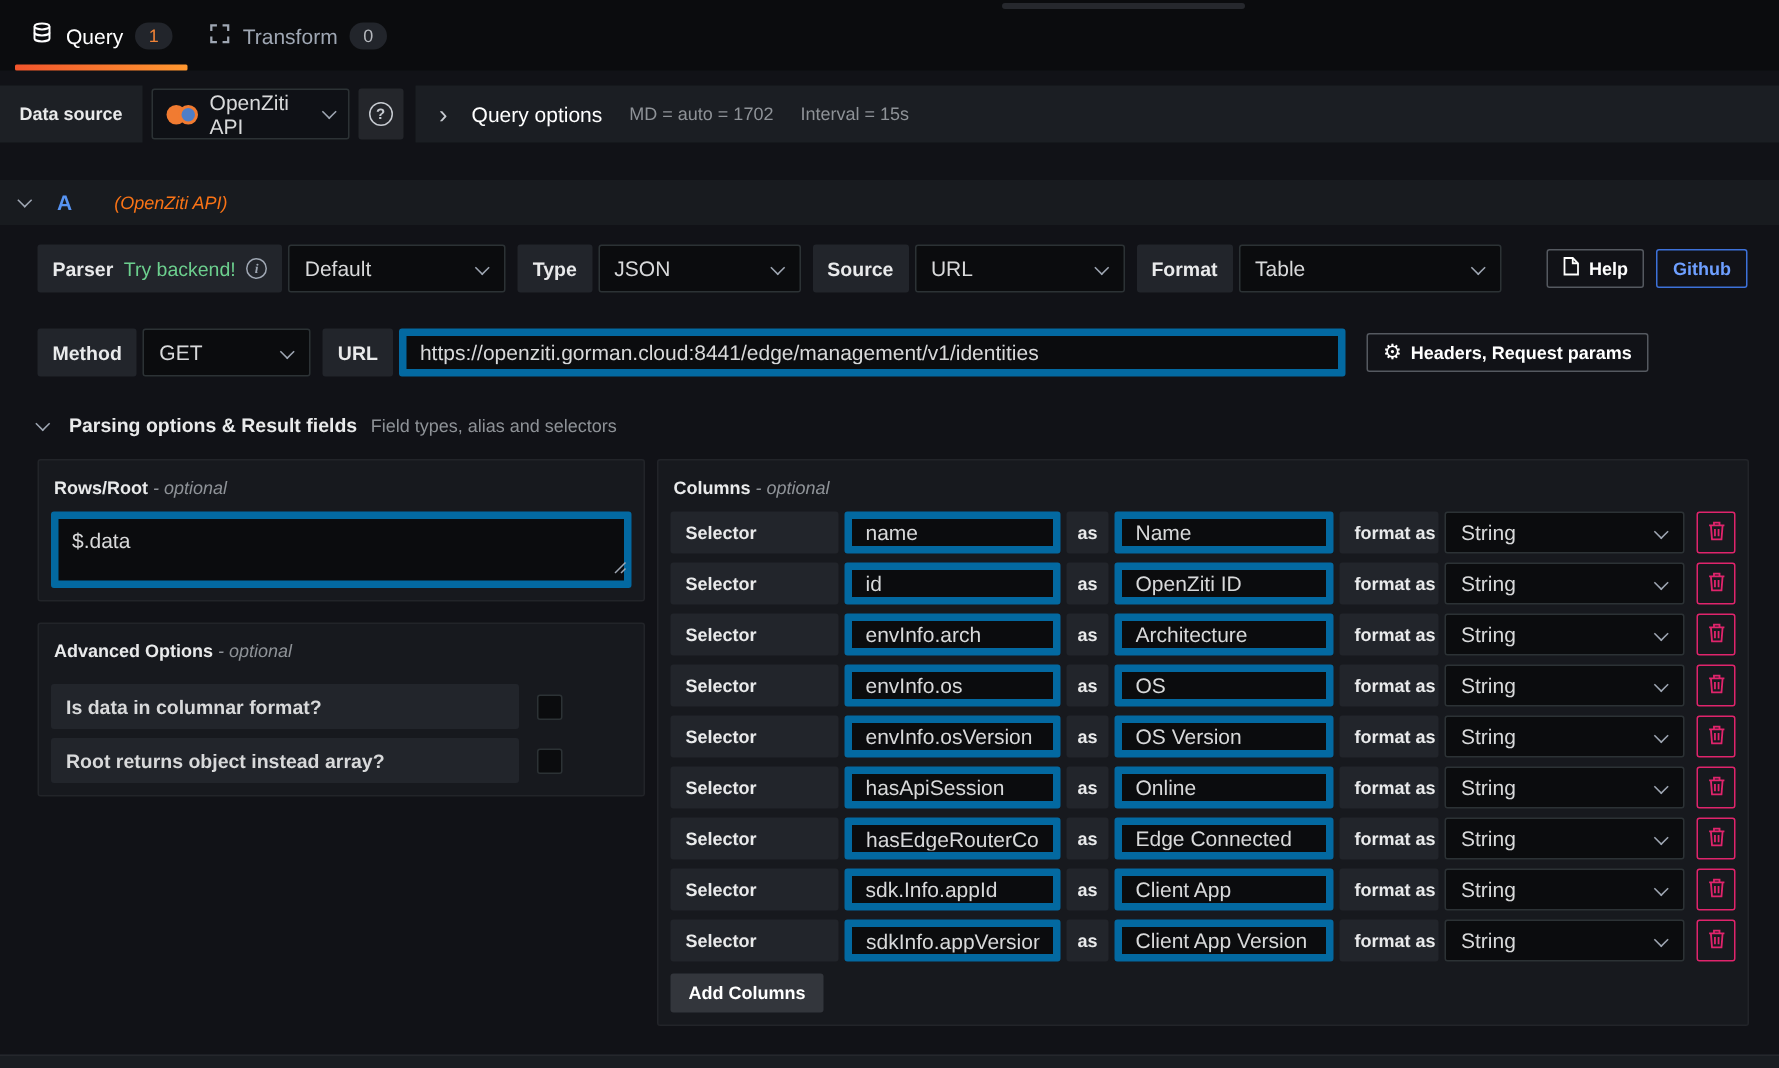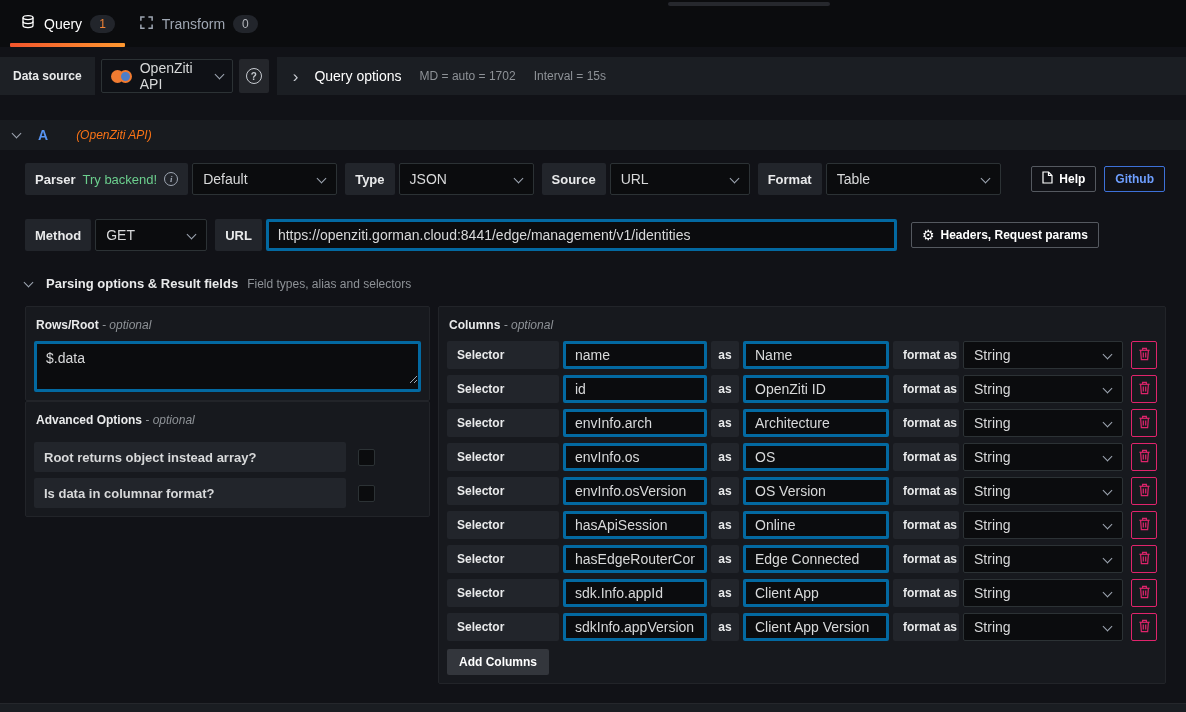--- a/index.html
+++ b/index.html
@@ -56,35 +56,35 @@
   .dd .chev { position:absolute; right:11px; top:11px; }
   .dd.sm { height:28px; }
   .dd.sm .chev { top:9px; }
   .green { color:#6ccf8e; font-weight:500; margin-left:7px; }
   .i-circle { width:14px; height:14px; border:1.2px solid #9fa7b3; border-radius:50%; color:#9fa7b3; font-size:9px; font-style:italic; font-weight:700;
     display:flex; align-items:center; justify-content:center; margin-left:7px; font-family:"Liberation Serif",serif; }
   .btn { border-radius:2px; height:26px; display:inline-flex; align-items:center; gap:6px; padding:0 10px;
     font-size:12px; font-weight:600; background:transparent; cursor:pointer; font-family:inherit; }
   .btn.gray { border:1px solid #555960; color:#ffffff; }
   .btn.blue { border:1px solid #3d71d9; color:#6e9fff; margin-left:8px; }
-  input.inp, textarea.ta { background:#0b0c0e; border:3px solid #0369a1; border-radius:2px; color:#d8d9da;
+  input.inp, textarea.ta { background:#0b0c0e; border:5px solid #0369a1; border-radius:2px; color:#d8d9da;
     font-family:inherit; outline:none; }
   input.inp { height:28px; padding:0 9px; font-size:14px; }
   .url-input { height:32px !important; width:631px; }
   .gear { font-size:14px; line-height:1; font-family:"DejaVu Sans",sans-serif; }
 
   
   .sec-hdr { margin-top:25px; display:flex; align-items:center; }
   .sec-hdr .chev { margin-right:14px; margin-top:-3px; cursor:pointer; }
   .sec-title { font-size:13px; font-weight:700; color:#e9eaeb; }
   .sec-sub { font-size:12px; color:#8e9297; margin-left:9px; }
 
   
   .panels { margin-top:15px; display:flex; align-items:flex-start; gap:8px; }
-  .left-col { width:405px; flex:none; display:flex; flex-direction:column; }
+  .left-col { width:405px; flex:none; display:flex; flex-direction:column; gap:14px; }
   .right-col { flex:1; }
   .panel { background:#17191e; border:1px solid #222429; border-radius:2px; padding:8px; }
   .panel-hdr { font-size:12px; font-weight:700; color:#e9eaeb; padding:3px 0 9px 2px; }
   .opt { color:#8e9297; font-style:italic; font-weight:400; }
   .ta-wrap { position:relative; }
   textarea.ta { width:100%; height:51px; padding:6px 9px; font-size:14px; resize:none; display:block; }
   .resize-grip { position:absolute; right:3px; bottom:4px; pointer-events:none; }
   .adv-row { display:flex; align-items:center; margin-top:6px; }
   .adv-lbl { background:#22252b; height:30px; display:flex; align-items:center; padding:0 10px; font-size:13px; font-weight:600; width:312px; border-radius:2px; }
   .checkbox { width:17px; height:17px; background:#0b0c0e; border:1px solid #2c3235; border-radius:2px; margin-left:12px; cursor:pointer; }
@@ -253,25 +253,25 @@
           </span>
         </div>
       </div>
 
       <div class="panel">
         <div class="panel-hdr">
           <span>Advanced Options</span>
           <span class="opt"> <span>- optional</span></span>
         </div>
         <div class="adv-row">
-          <div class="adv-lbl">Root returns object instead array?</div>
+          <div class="adv-lbl">Is data in columnar format?</div>
           <div class="checkbox"></div>
         </div>
         <div class="adv-row">
-          <div class="adv-lbl">Is data in columnar format?</div>
+          <div class="adv-lbl">Root returns object instead array?</div>
           <div class="checkbox"></div>
         </div>
       </div>
     </div>
 
     <div class="right-col panel">
       <div class="panel-hdr">
         <span>Columns</span>
         <span class="opt"> <span>- optional</span></span>
       </div>

